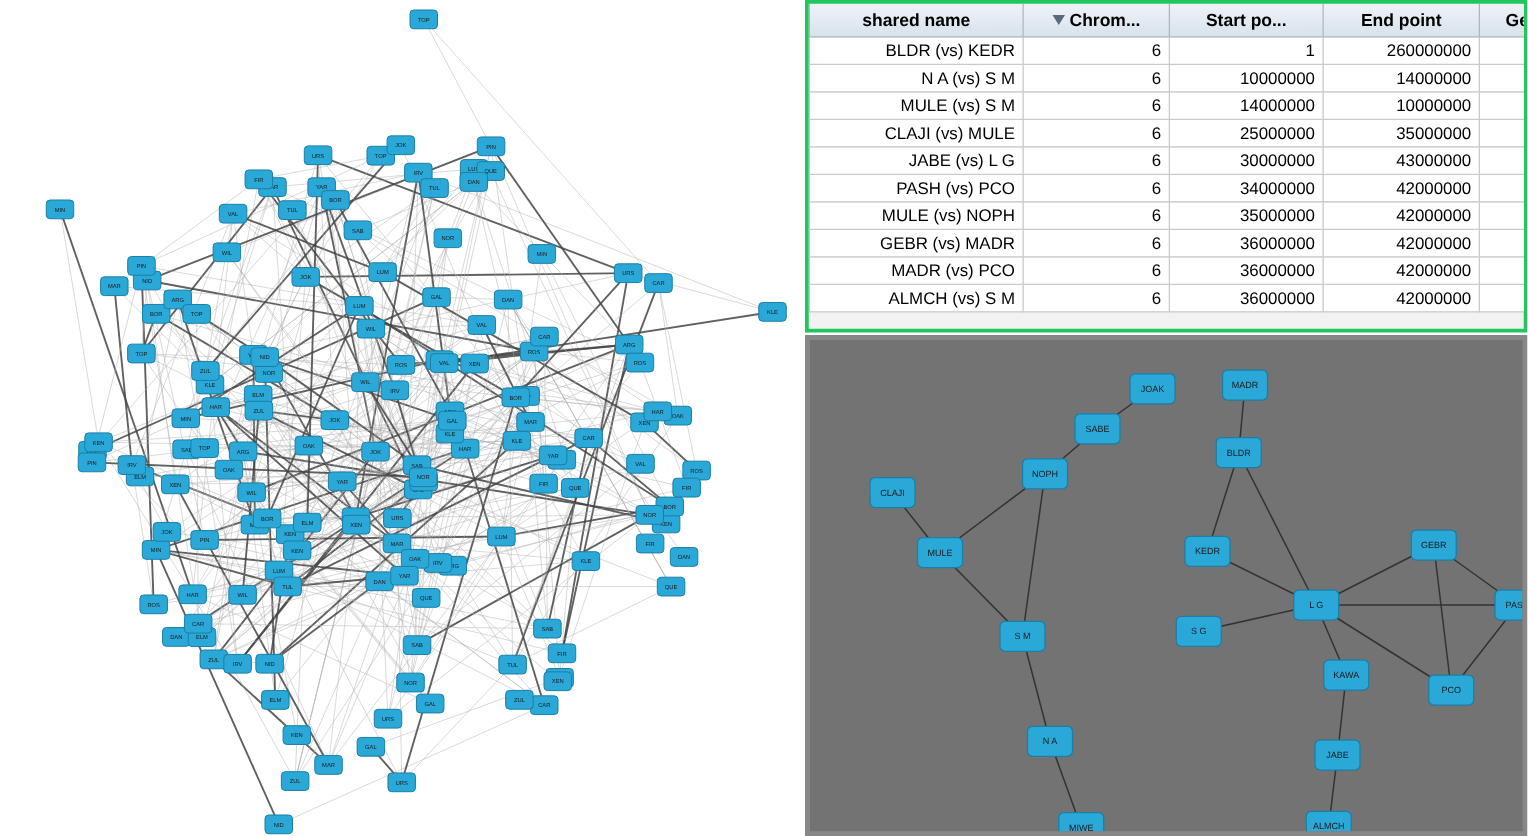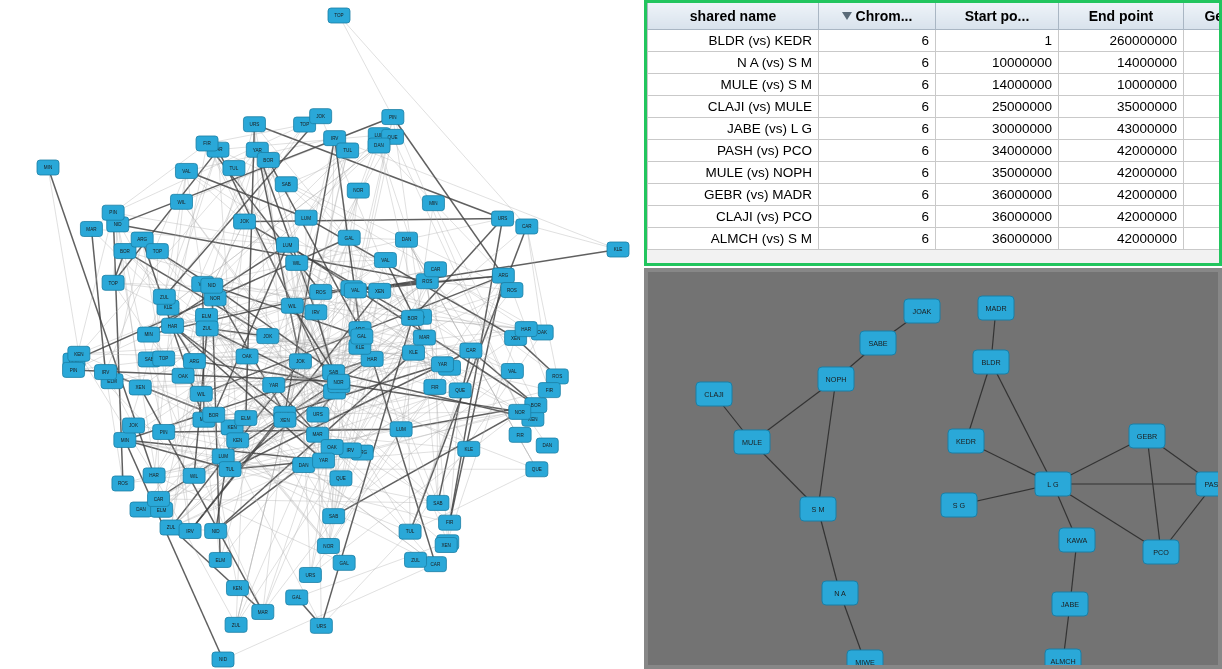--- a/index.html
+++ b/index.html
@@ -1267,21 +1267,21 @@
               <td class="c-num">10.5</td>
             </tr>
             <tr>
               <td class="c-name">GEBR (vs) MADR</td>
               <td class="c-num">6</td>
               <td class="c-num">36000000</td>
               <td class="c-num">42000000</td>
               <td class="c-num">8.9</td>
             </tr>
             <tr>
-              <td class="c-name">CLAJI (vs) PCO</td>
+              <td class="c-name">MADR (vs) PCO</td>
               <td class="c-num">6</td>
               <td class="c-num">36000000</td>
               <td class="c-num">42000000</td>
               <td class="c-num">8.4</td>
             </tr>
             <tr>
               <td class="c-name">ALMCH (vs) S M</td>
               <td class="c-num">6</td>
               <td class="c-num">36000000</td>
               <td class="c-num">42000000</td>

